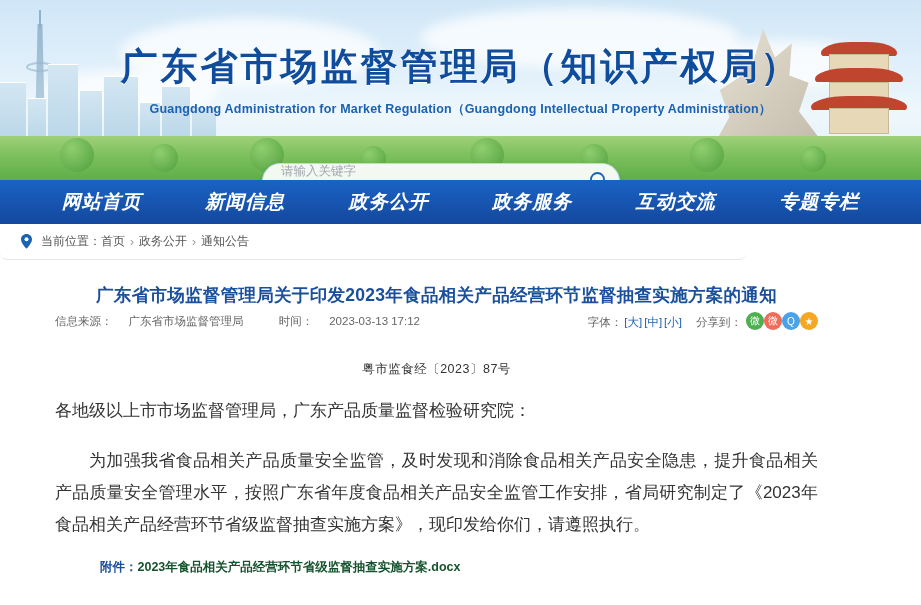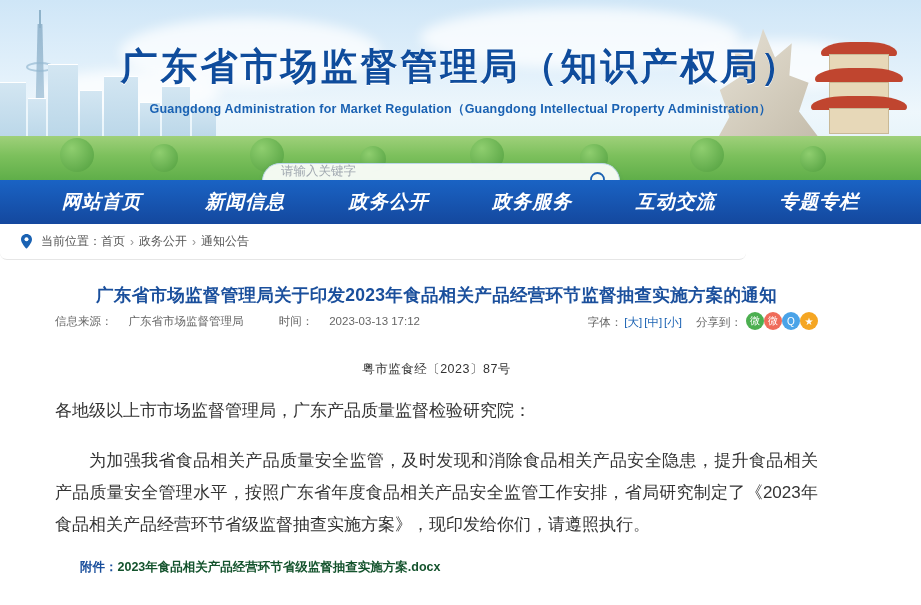--- a/index.html
+++ b/index.html
@@ -241,21 +241,21 @@
     line-height: 1.9;
     text-align: justify;
   }
   .para.indent { text-indent: 2em; }
   .attach {
     margin-top: 18px;
     font-size: 12.5px;
     color: #333;
     text-indent: 2em;
   }
-  .attach b { color: #1a4f9c; }
+  .attach b { color: #1a4f9c; margin-left: 20px; }
   .attach a { color: #14532d; text-decoration: none; font-weight: bold; }
 </style>
 </head>
 <body>
 
 <div class="banner">
   <div class="cloud c1"></div>
   <div class="cloud c2"></div>
   <div class="cloud c3"></div>
   <div class="cloud c4"></div>

